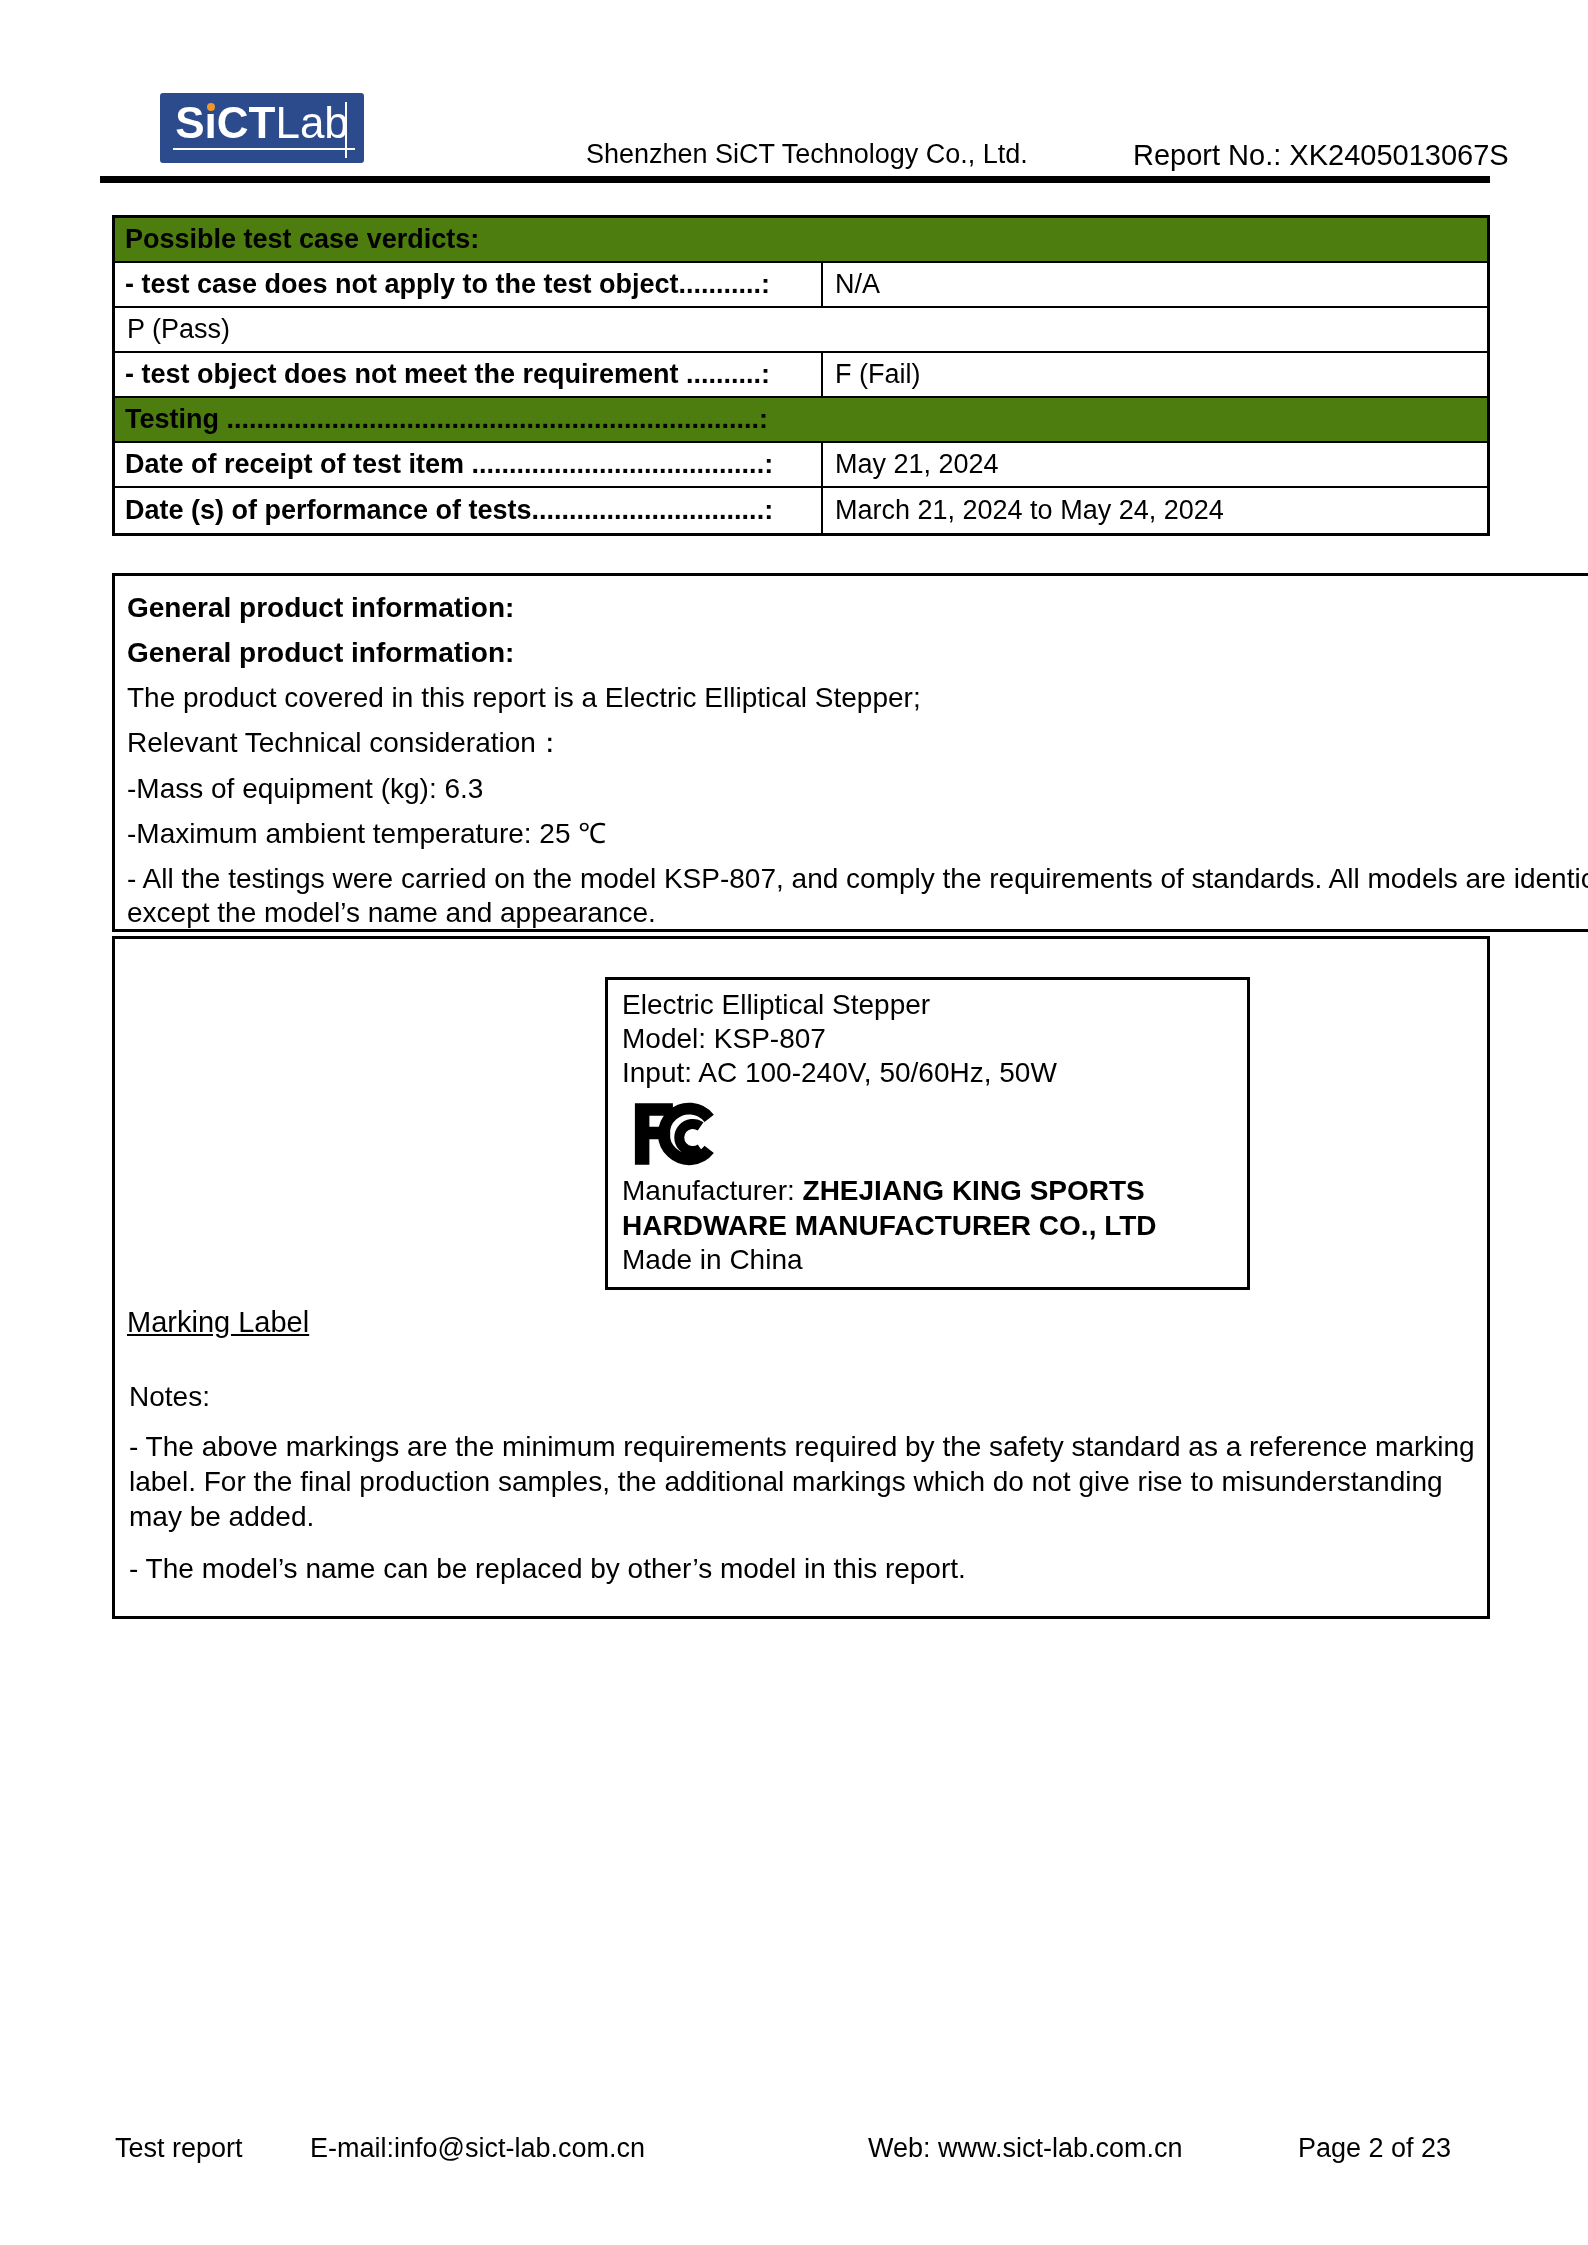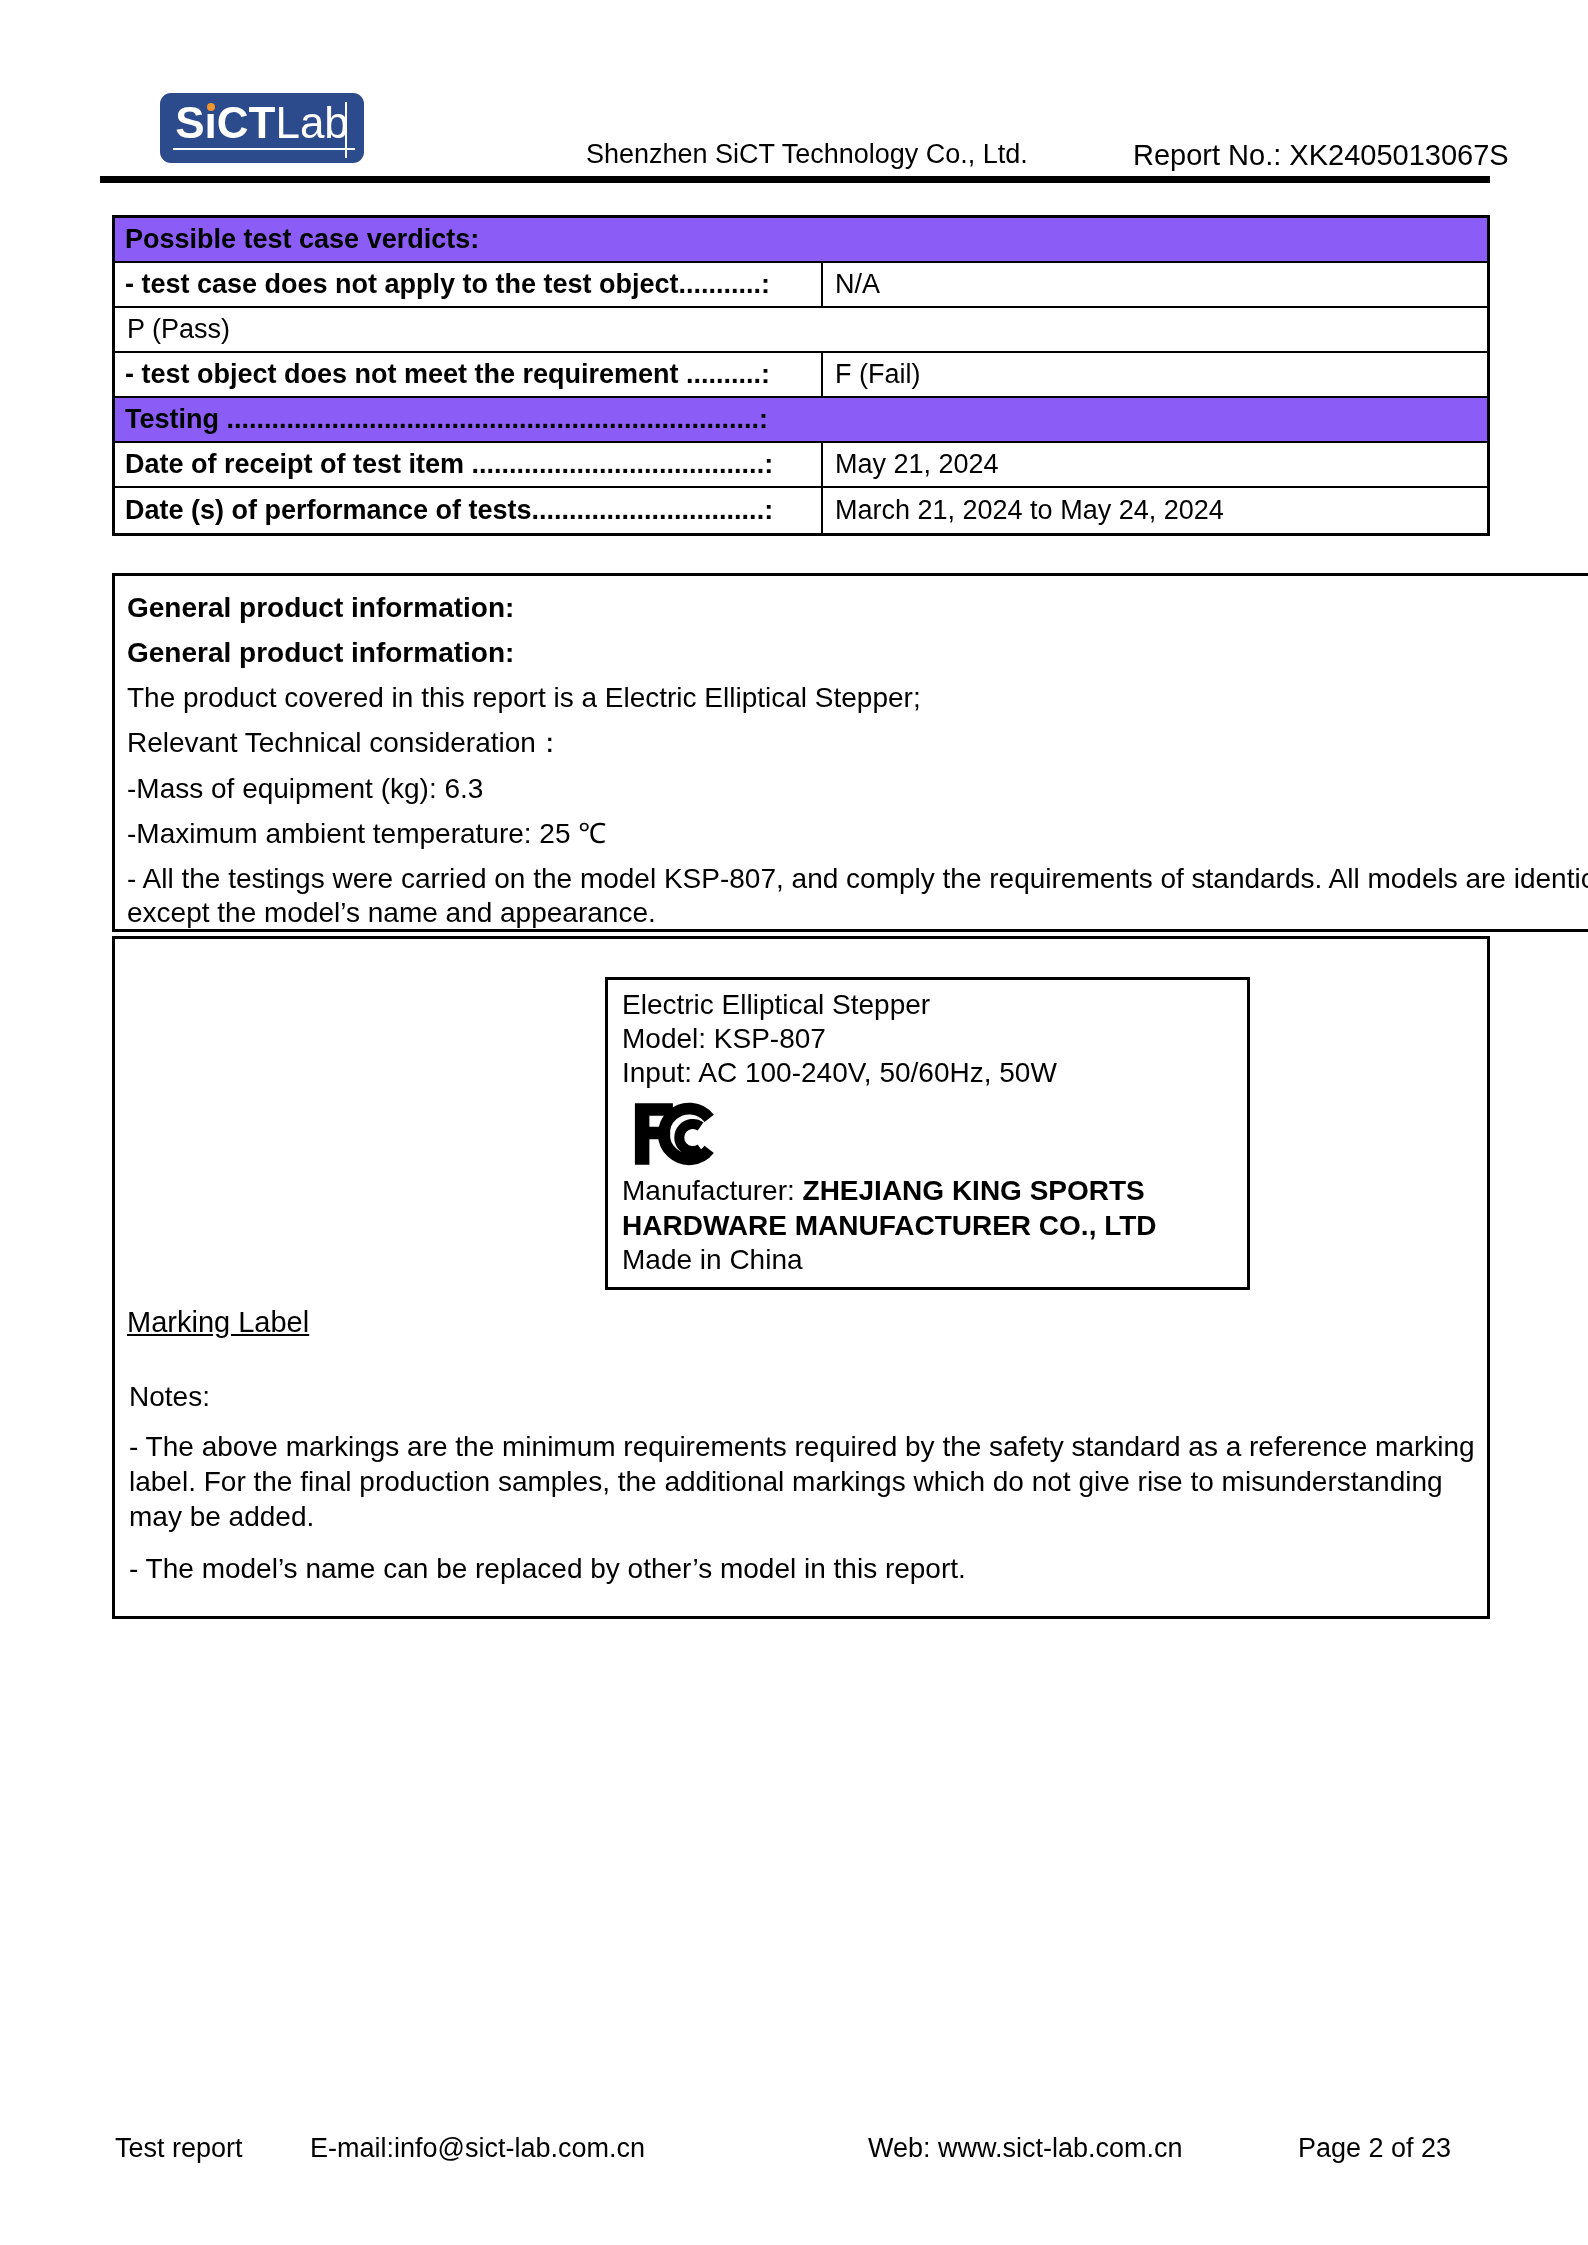--- a/index.html
+++ b/index.html
@@ -3,21 +3,21 @@
 <meta charset="utf-8">
 <style>
   html,body{margin:0;padding:0;background:#ffffff;}
   body{
     width:1588px;height:2245px;position:relative;
     font-family:"Liberation Sans", sans-serif;color:#000;
   }
   
   .logo{
     position:absolute;left:160px;top:93px;width:204px;height:70px;
-    background:#2c4b8d;border-radius:11px;
+    background:#2c4b8d;border-radius:3px;
   }
   .logo-text{
     position:absolute;left:0;right:0;top:8px;text-align:center;
     color:#fff;font-size:44px;font-weight:bold;letter-spacing:0px;line-height:1;
   }
   .logo-lab{font-weight:normal;}
   .logo-i{position:relative;display:inline-block;}
   .logo-i-dot{
     position:absolute;left:50%;transform:translateX(-50%);top:2px;
     width:8px;height:8px;border-radius:50%;background:#f0962d;
@@ -29,21 +29,21 @@
   .header-rule{position:absolute;left:100px;top:176px;width:1390px;height:7px;background:#000;}
 
   
   .vtable{
     position:absolute;left:112px;top:215px;width:1378px;
     border:3px solid #000;box-sizing:border-box;font-size:27px;
   }
   .vrow{display:flex;height:45px;border-bottom:2px solid #000;box-sizing:border-box;}
   .vrow:last-child{border-bottom:none;}
   .vrow-section{
-    background:#8b5cf6;font-weight:bold;align-items:center;
+    background:#4d7c0f;font-weight:bold;align-items:center;
     padding-left:10px;display:flex;white-space:nowrap;overflow:hidden;
   }
   .cell-l{
     width:708px;border-right:2px solid #000;box-sizing:border-box;
     display:flex;align-items:center;padding-left:10px;font-weight:bold;
     white-space:nowrap;overflow:hidden;flex:none;
   }
   .cell-r{flex:1;display:flex;align-items:center;padding-left:12px;white-space:nowrap;overflow:hidden;}
 
   

